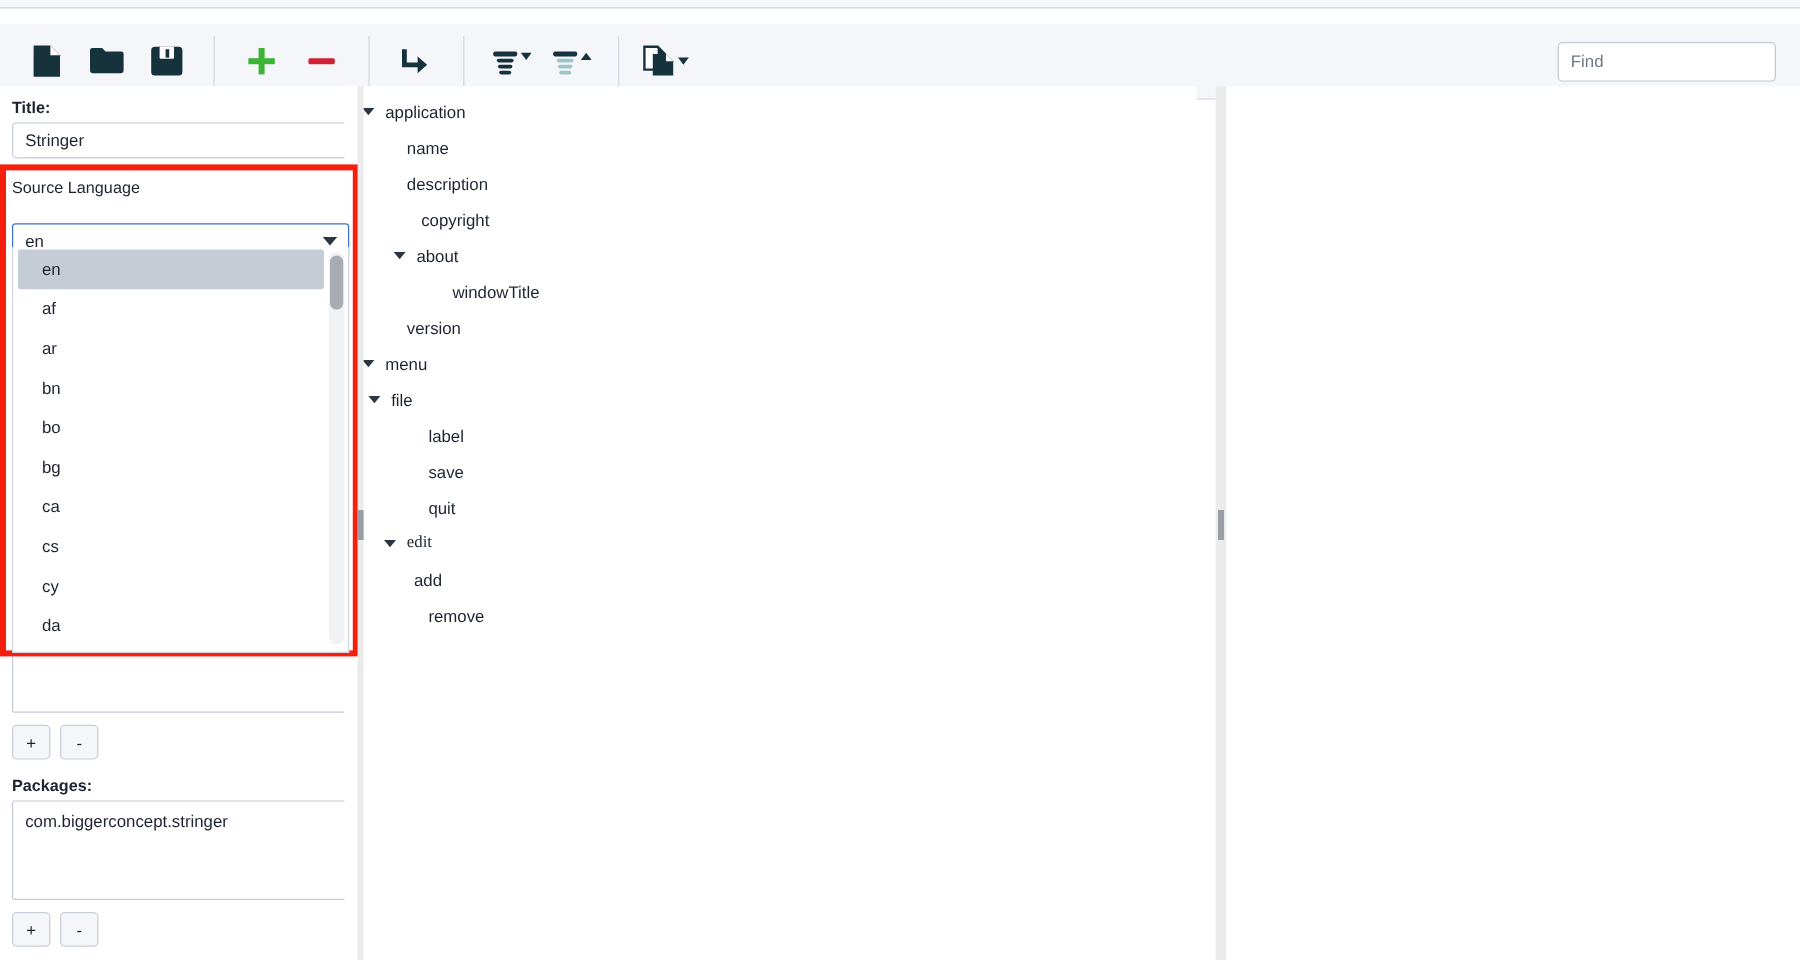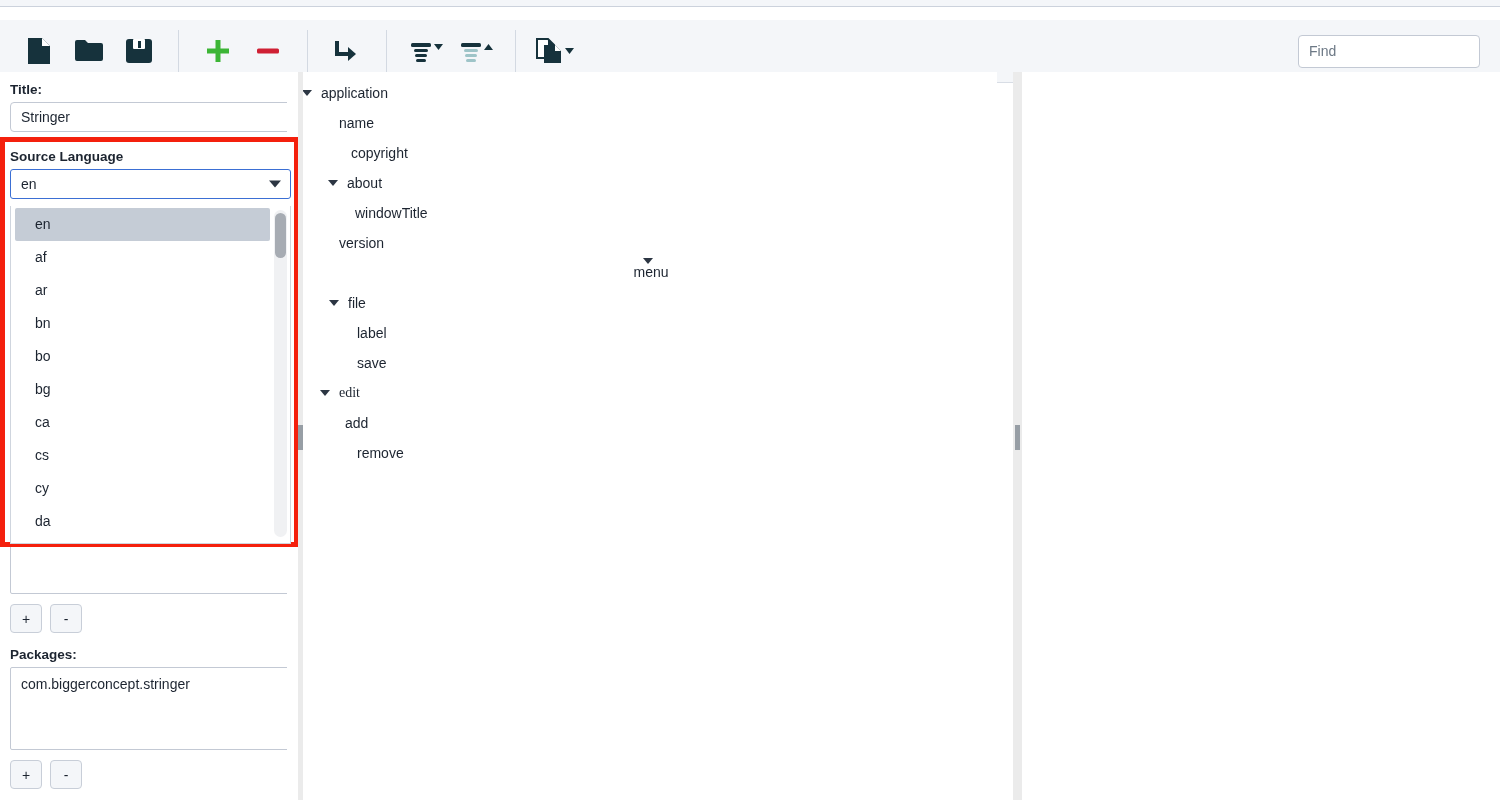--- a/index.html
+++ b/index.html
@@ -85,22 +85,22 @@
 
   
   .highlight-box {
     position: absolute; left: 0; top: 137px;
     width: 299px; height: 410px;
     border: 5px solid #f4200d;
     background: #ffffff;
     z-index: 30;
   }
   .hl-label {
-    font-size: 13.5px; font-weight: bold; color: #1c2430;
-    margin: 7px 0 5px 5px;
+    font-size: 13.5px; font-weight: normal; color: #1c2430;
+    margin: 7px 0 22px 5px;
   }
   .select-box {
     position: relative;
     width: 281px; height: 30px; margin-left: 5px;
     border: 1px solid #3b6fd4; border-radius: 3px;
     background: #fff;
     display: flex; align-items: center;
     padding: 0 10px;
     font-size: 14px; color: #1c2430;
     cursor: pointer;
@@ -367,57 +367,65 @@
       <div class="tree-row" style="padding-left: 12px;">
         <span class="tw">
           <span class="tw-caret"></span>
         </span>
         <span style="margin-left: 6px;">application</span>
       </div>
       <div class="tree-row" style="padding-left: 30px;">
         <span class="tw"></span>
         <span style="margin-left: 6px;">name</span>
       </div>
+      <div class="tree-row" style="padding-left: 30px;">
+        <span class="tw"></span>
+        <span style="margin-left: 6px;">description</span>
+      </div>
       <div class="tree-row" style="padding-left: 42px;">
         <span class="tw"></span>
         <span style="margin-left: 6px;">copyright</span>
       </div>
       <div class="tree-row" style="padding-left: 38px;">
         <span class="tw">
           <span class="tw-caret"></span>
         </span>
         <span style="margin-left: 6px;">about</span>
       </div>
-      <div class="tree-row" style="padding-left: 46px;">
+      <div class="tree-row" style="padding-left: 68px;">
         <span class="tw"></span>
         <span style="margin-left: 6px;">windowTitle</span>
       </div>
       <div class="tree-row" style="padding-left: 30px;">
         <span class="tw"></span>
         <span style="margin-left: 6px;">version</span>
       </div>
-      <div class="tree-row" style="padding-left: 12px; flex-direction: column;">
+      <div class="tree-row" style="padding-left: 12px;">
         <span class="tw">
           <span class="tw-caret"></span>
         </span>
         <span style="margin-left: 6px;">menu</span>
       </div>
-      <div class="tree-row" style="padding-left: 39px;">
+      <div class="tree-row" style="padding-left: 17px;">
         <span class="tw">
           <span class="tw-caret"></span>
         </span>
         <span style="margin-left: 6px;">file</span>
       </div>
       <div class="tree-row" style="padding-left: 48px;">
         <span class="tw"></span>
         <span style="margin-left: 6px;">label</span>
       </div>
       <div class="tree-row" style="padding-left: 48px;">
         <span class="tw"></span>
         <span style="margin-left: 6px;">save</span>
+      </div>
+      <div class="tree-row" style="padding-left: 48px;">
+        <span class="tw"></span>
+        <span style="margin-left: 6px;">quit</span>
       </div>
       <div class="tree-row" style="padding-left: 30px;">
         <span class="tw">
           <span class="tw-caret"></span>
         </span>
         <span style="margin-left: 6px; font-family: Liberation Serif, serif;">edit</span>
       </div>
       <div class="tree-row" style="padding-left: 36px;">
         <span class="tw"></span>
         <span style="margin-left: 6px;">add</span>

